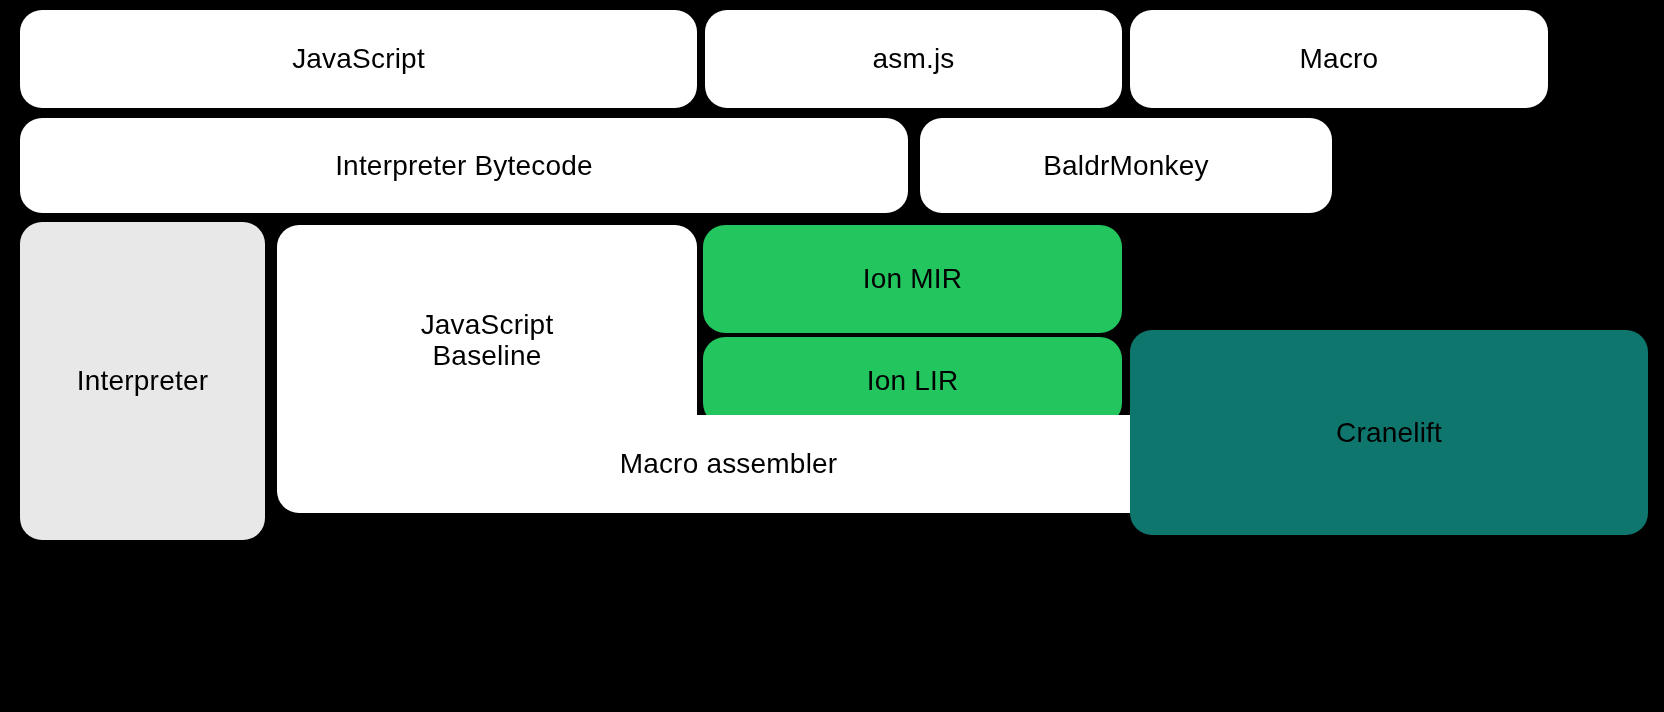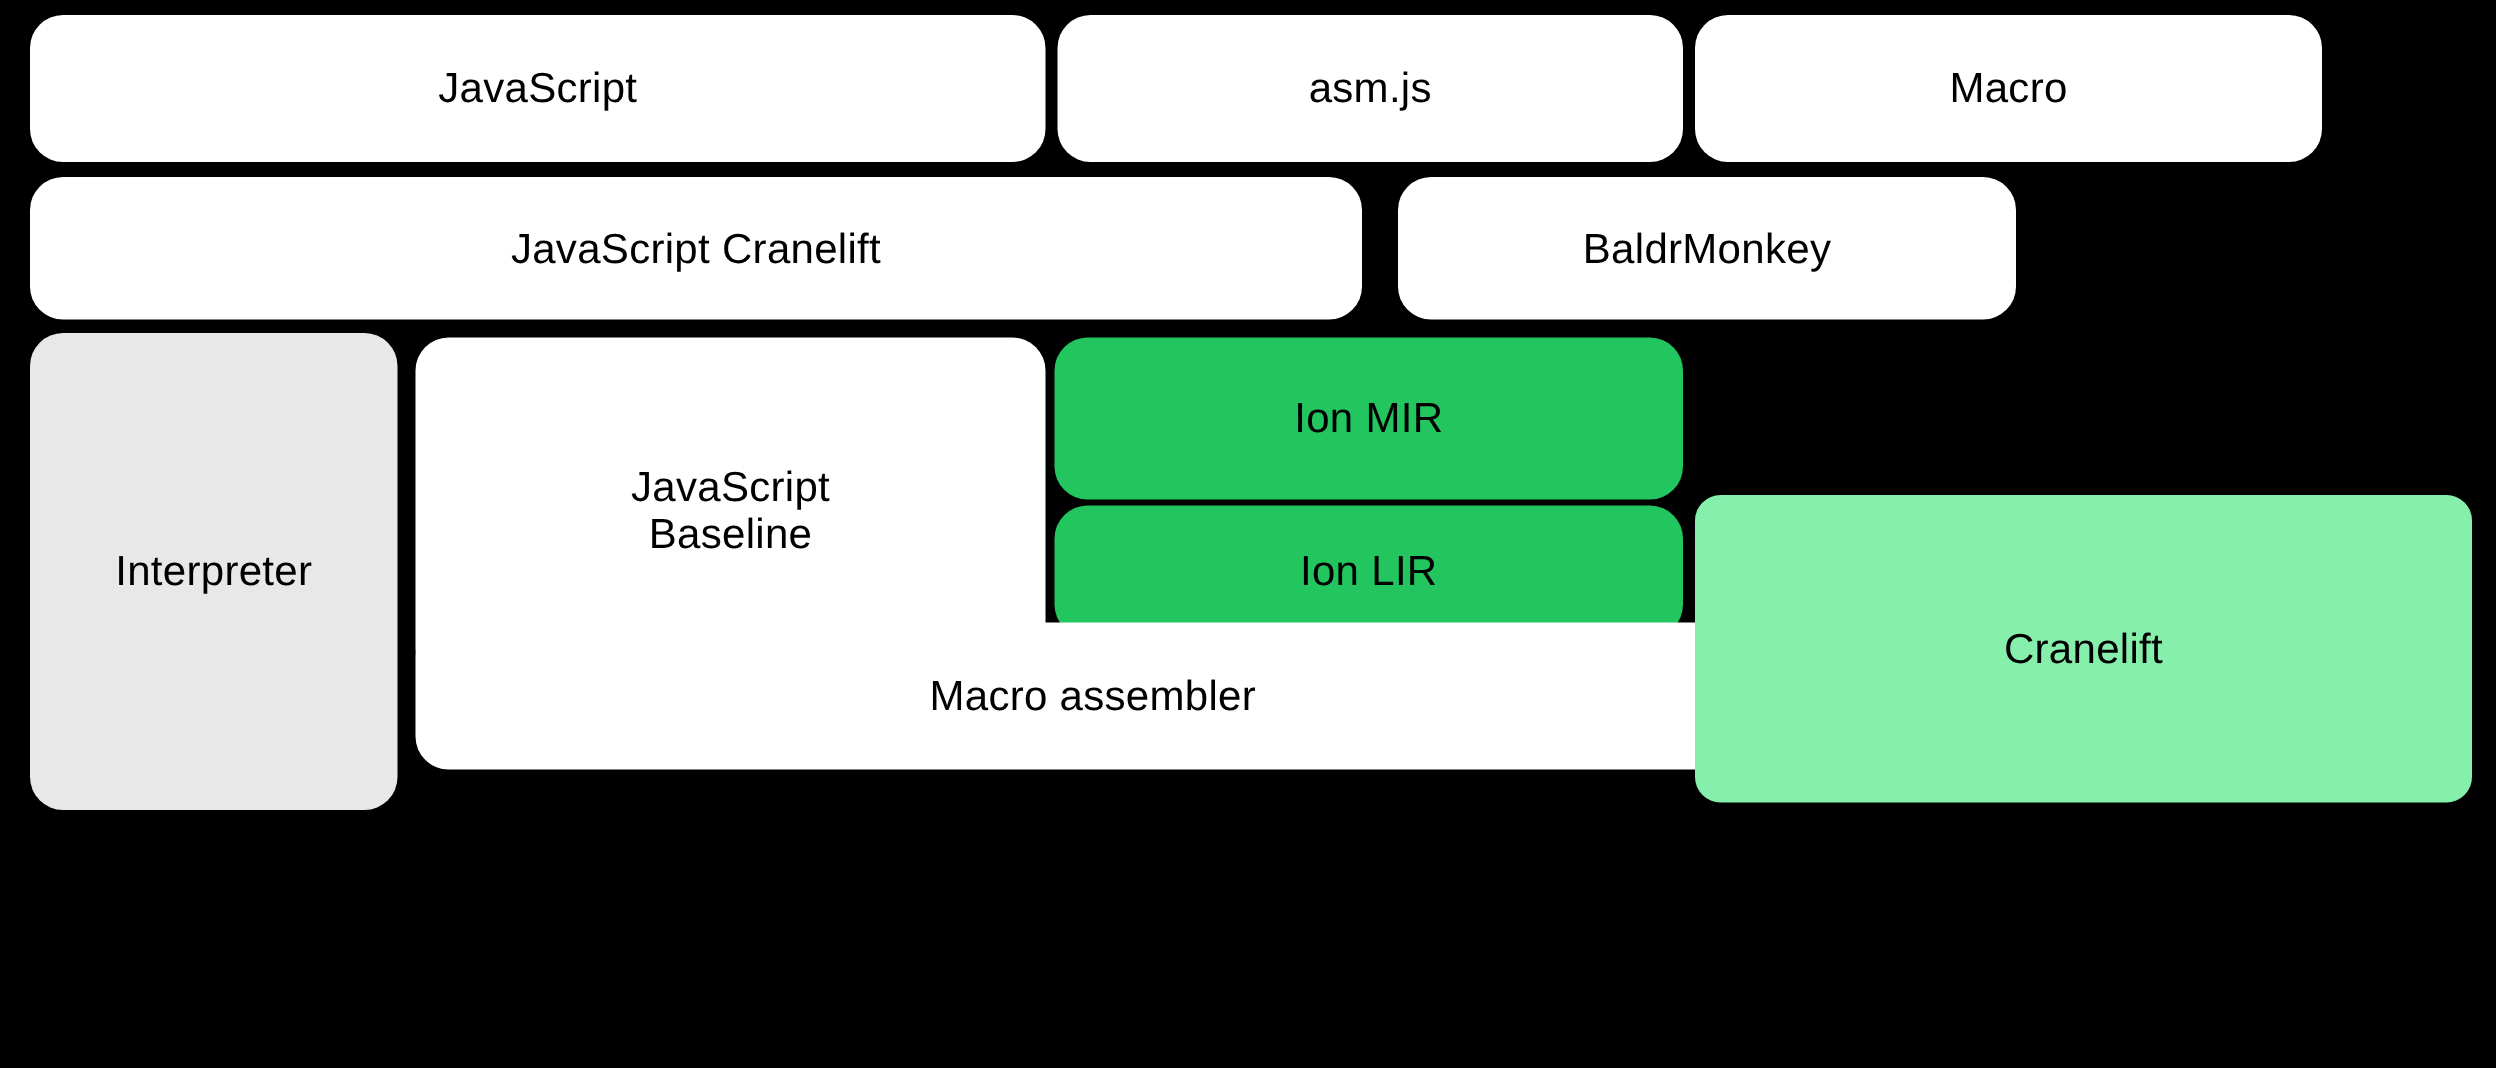--- a/index.html
+++ b/index.html
@@ -29,29 +29,29 @@
     font-weight: 400;
     line-height: 1.12;
     letter-spacing: 0.2px;
     padding: 2px 10px;
     white-space: pre-line;
     user-select: none;
   }
   .fill-white { background: #ffffff; }
   .fill-gray  { background: #e8e8e8; }
   .fill-green { background: #22c55e; }
-  .fill-pink  { background: #86efac; border-radius: 17px; }
+  .fill-pink  { background: #0f766e; }
 
   
   .n-javascript      { left: 20px;   top: 10px;  width: 677px; height: 98px; }
   .n-asmjs           { left: 705px;  top: 10px;  width: 417px; height: 98px; }
   .n-wasm            { left: 1130px; top: 10px;  width: 418px; height: 98px; }
   
   .n-js-bytecode     { left: 20px;   top: 118px; width: 888px; height: 95px; }
-  .n-baldrmonkey     { left: 920px;  top: 118px; width: 412px; height: 95px; margin-left: 12px; }
+  .n-baldrmonkey     { left: 920px;  top: 118px; width: 412px; height: 95px; }
   
   .n-interpreter     { left: 20px;   top: 222px; width: 245px; height: 318px; }
   .n-js-baseline     { left: 277px;  top: 225px; width: 420px; height: 230px; }
   .n-ion-mir         { left: 703px;  top: 225px; width: 419px; height: 108px; }
   .n-ion-lir         { left: 703px;  top: 337px; width: 419px; height: 88px;  }
   .n-macro-assembler { left: 277px;  top: 415px; width: 903px; height: 98px;  }
   .n-cranelift       { left: 1130px; top: 330px; width: 518px; height: 205px; }
   
   .n-native-code     { left: 277px;  top: 572px; width: 1271px; height: 116px; }
 </style>
@@ -59,21 +59,21 @@
 <body>
 
 <div id="diagram">
 
   <div class="node fill-white n-javascript">JavaScript</div>
 
   <div class="node fill-white n-asmjs">asm.js</div>
 
   <div class="node fill-white n-wasm">Macro</div>
 
-  <div class="node fill-white n-js-bytecode">JavaScript Cranelift</div>
+  <div class="node fill-white n-js-bytecode">Interpreter Bytecode</div>
 
   <div class="node fill-white n-baldrmonkey">BaldrMonkey</div>
 
   <div class="node fill-gray n-interpreter">Interpreter</div>
 
   <div class="node fill-white n-js-baseline">JavaScript
 Baseline</div>
 
   <div class="node fill-green n-ion-mir">Ion MIR</div>
 

